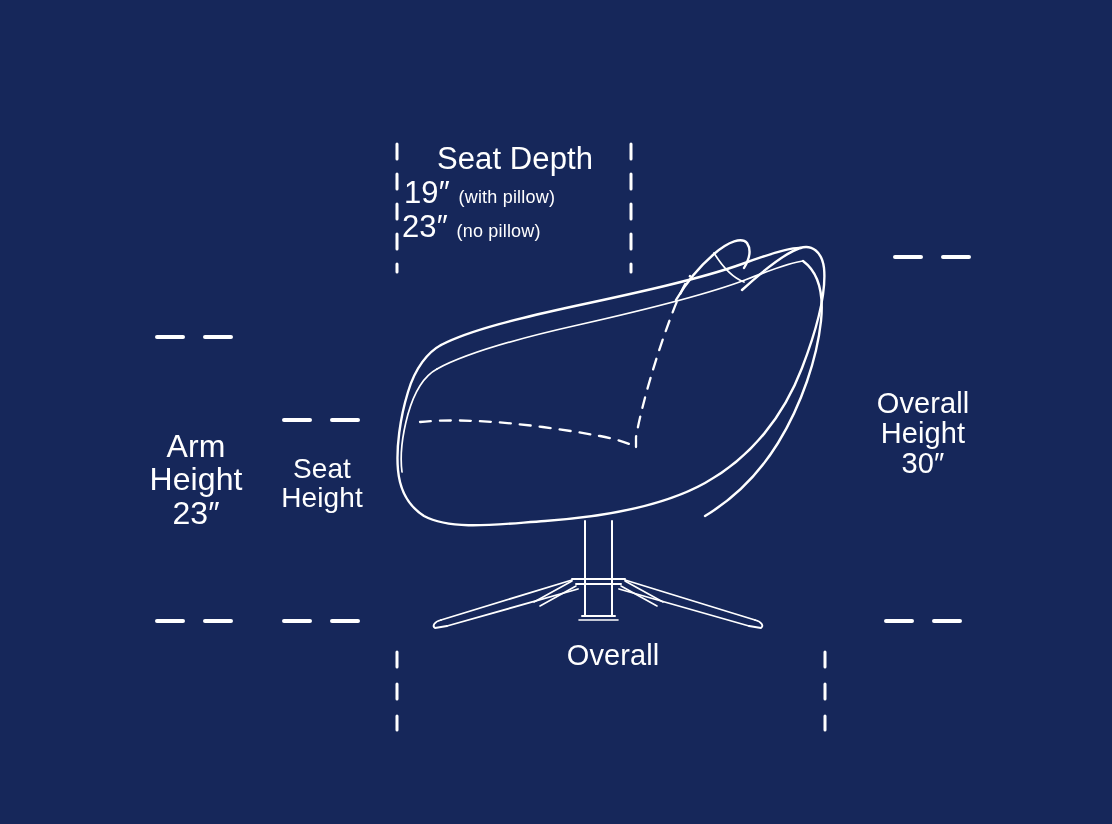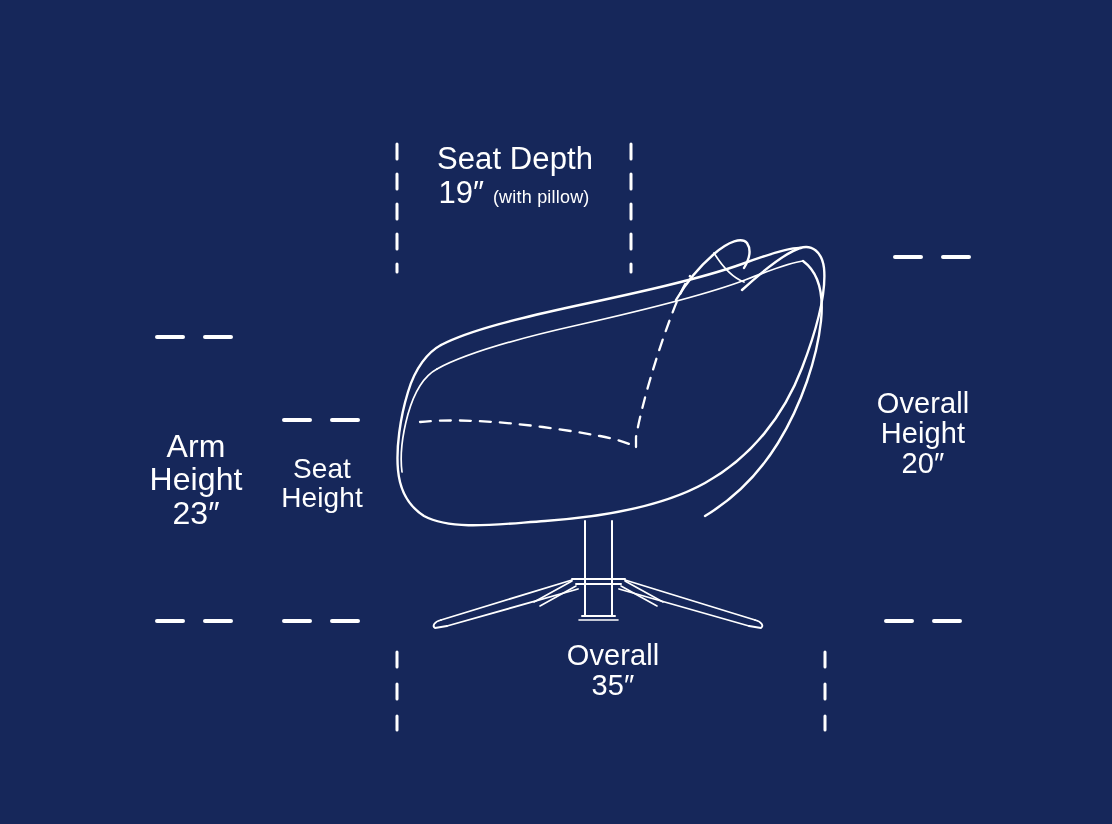--- a/index.html
+++ b/index.html
@@ -49,21 +49,21 @@
   #label-seat-depth {
     left: 406px;
     top: 143px;
     width: 218px;
     font-size: 31px;
   }
   #label-seat-depth .ttl { font-size: 31px; }
   #label-seat-depth .row {
     display: block;
     margin-top: 2px;
-    text-align: center;
+    text-align: left;
   }
   #label-seat-depth .row .num { font-size: 31px; }
   #label-seat-depth .row .sub { font-size: 18px; }
   #label-seat-depth .row-a { margin-left: -2px; }
   #label-seat-depth .row-b { margin-left: -4px; }
 
   #label-arm-height {
     left: 133px;
     top: 430px;
     width: 126px;
@@ -177,37 +177,37 @@
 
       <path stroke-width="3" stroke-dasharray="15 17" d="M 397,652 L 397,730"></path>
       <path stroke-width="3" stroke-dasharray="15 17" d="M 825,652 L 825,730"></path>
 
     </g>
   </svg>
 
   <div class="label" id="label-seat-depth" style="color: rgb(255, 255, 255);">
     <span class="ttl">Seat Depth</span>
     <span class="row row-a"><span class="num">19″</span> <span class="sub">(with pillow)</span></span>
+    <span class="row row-b"><span class="num">23″</span> <span class="sub">(no pillow)</span></span>
   </div>
 
   <div class="label" id="label-arm-height" style="color: rgb(255, 255, 255);">
     <span class="ttl">Arm</span>
     <span class="ttl">Height</span>
     <span class="val">23″</span>
   </div>
 
   <div class="label" id="label-seat-height" style="color: rgb(255, 255, 255);">
     <span class="ttl">Seat</span>
     <span class="ttl">Height</span>
   </div>
 
   <div class="label" id="label-overall-height" style="color: rgb(255, 255, 255);">
     <span class="ttl">Overall</span>
     <span class="ttl">Height</span>
-    <span class="val">20″</span>
+    <span class="val">30″</span>
   </div>
 
   <div class="label" id="label-overall-depth" style="color: rgb(255, 255, 255);">
     <span class="ttl">Overall</span>
-    <span class="val">35″</span>
   </div>
 
 </div>
 
 </body></html>

